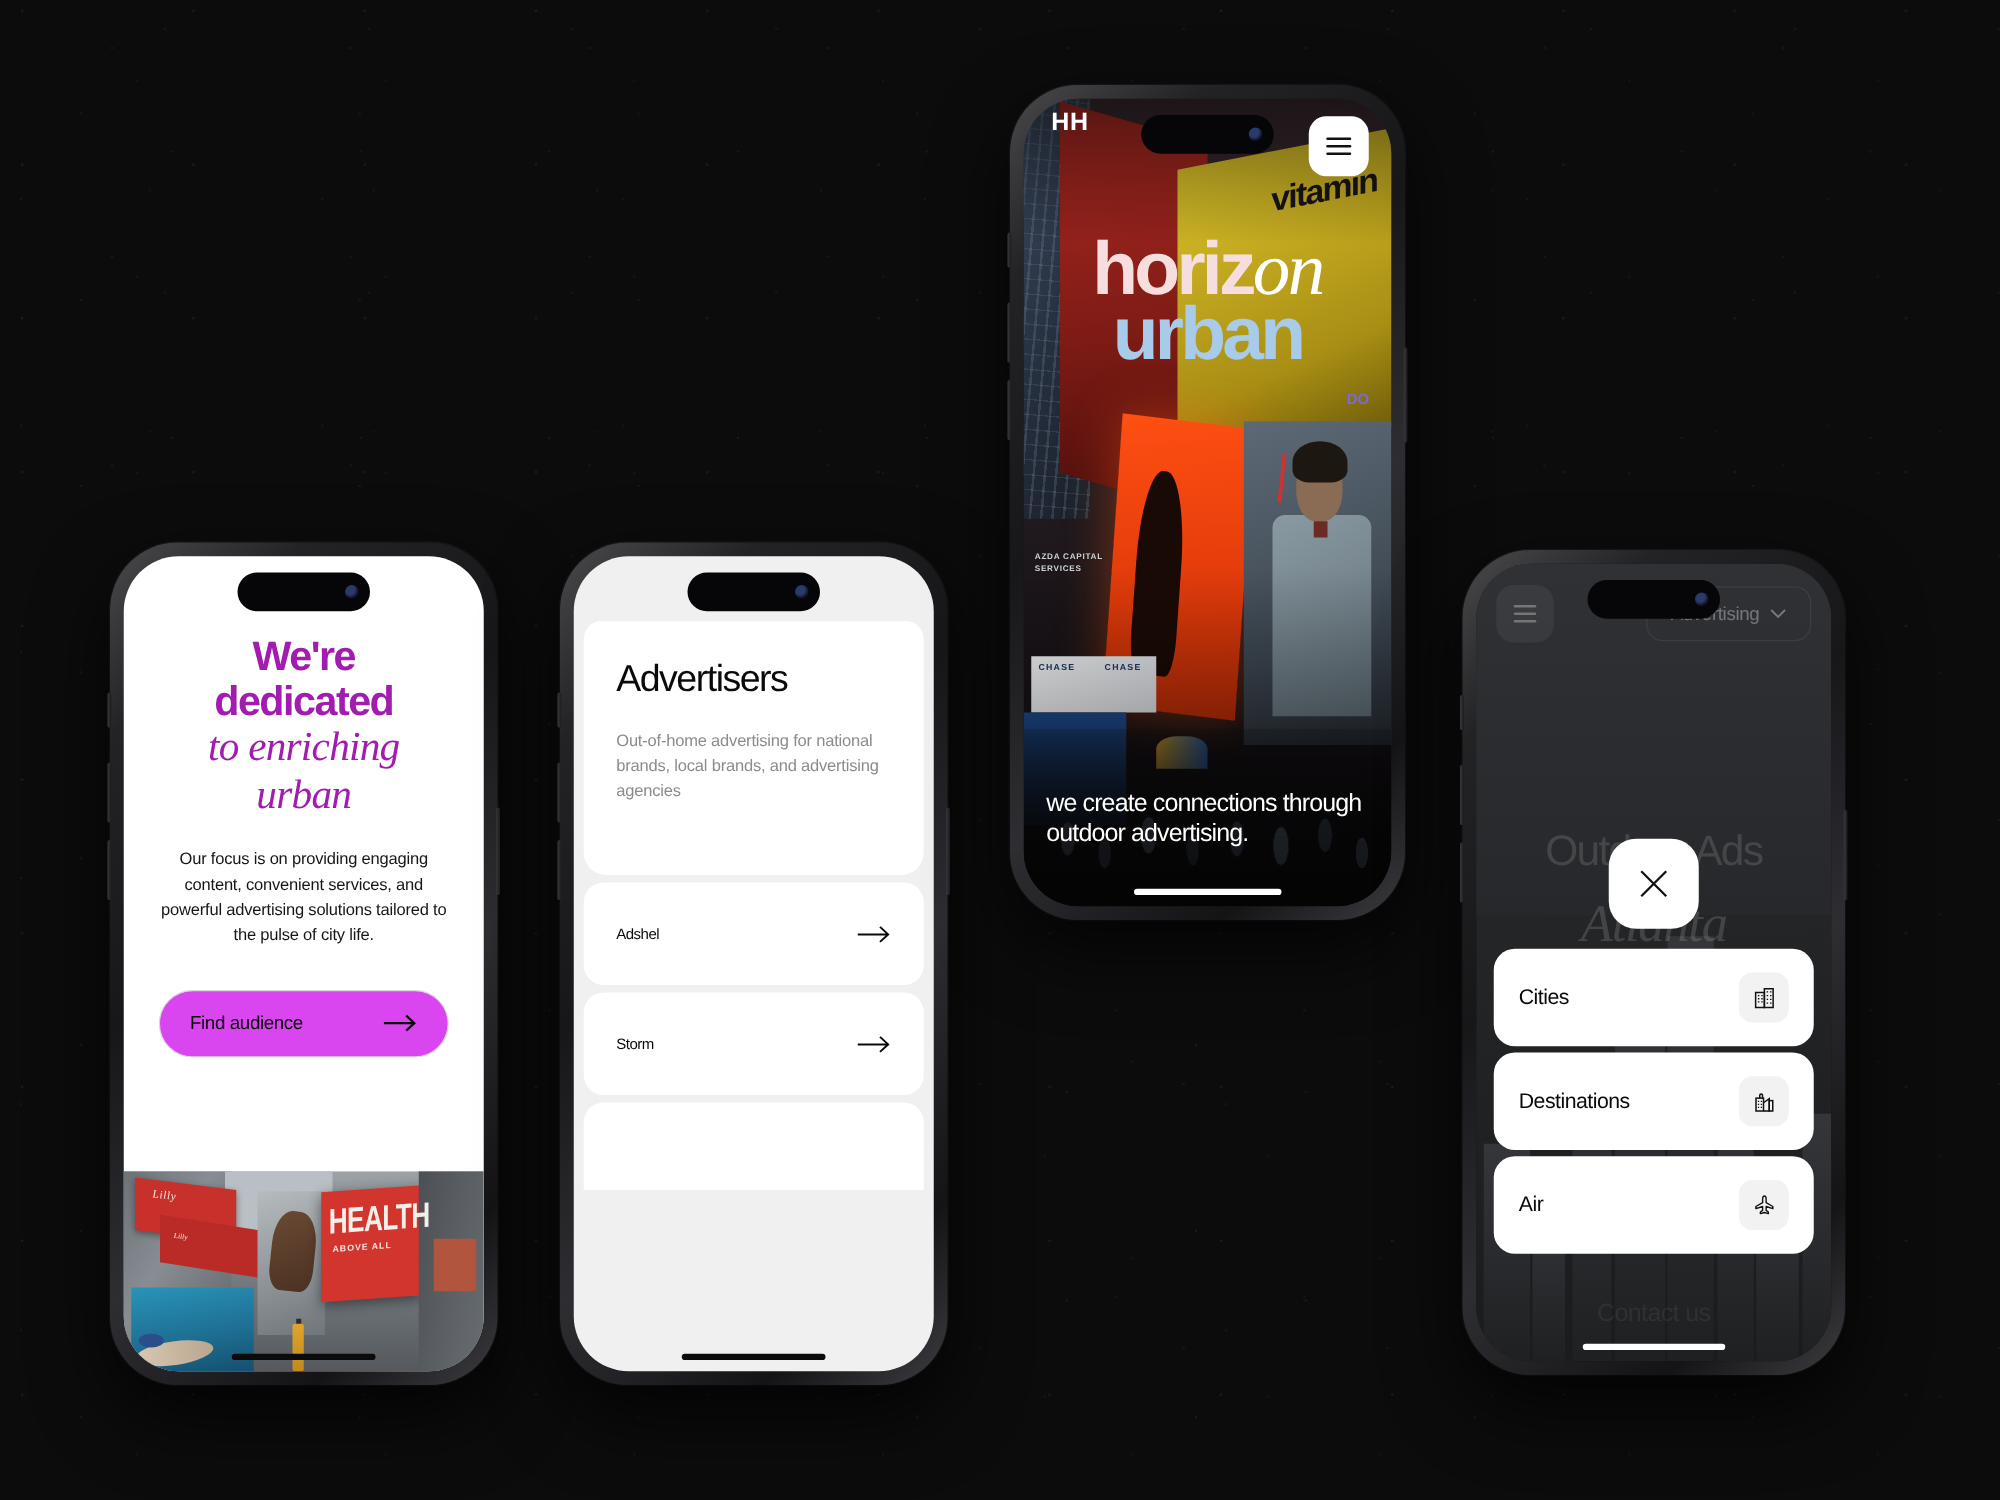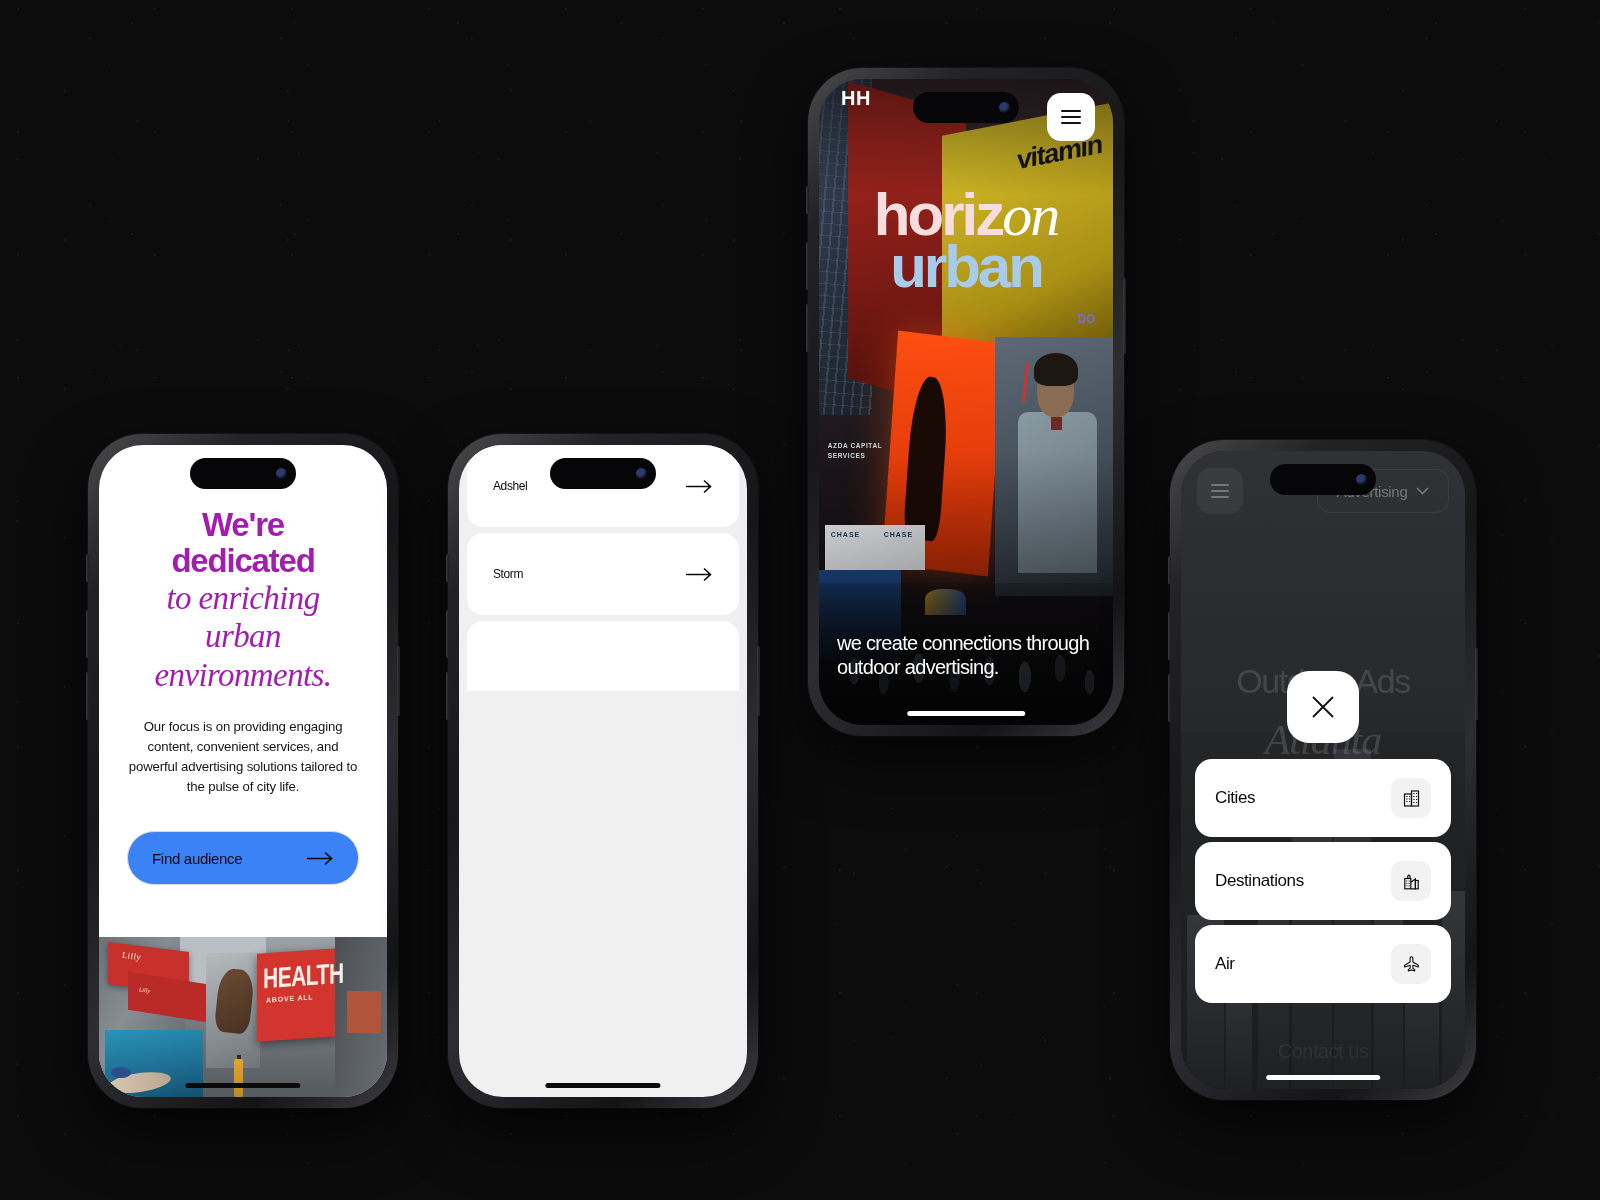--- a/index.html
+++ b/index.html
@@ -55,21 +55,21 @@
 
   
   #phone1{ left:88px; top:434px; width:310px; height:674px; }
   .p1-wrap{ padding:62px 26px 0; text-align:center; }
   .p1-h1{ font-size:33px; line-height:1.08; font-weight:700; letter-spacing:-1.2px; color:#a21caf; }
   .p1-h1-it{ display:block; font-family:"Liberation Serif", serif; font-style:italic; font-weight:400;
              font-size:33px; line-height:1.14; letter-spacing:-.6px; margin-top:2px; }
   .p1-body{ margin-top:22px; font-size:13.2px; line-height:1.52; color:#15151a; letter-spacing:-.15px; }
   .p1-btn{
     margin:34px auto 0; width:232px; height:54px; border-radius:28px;
-    border:1px solid #d9d9dc; background:#3b82f6;
+    border:1px solid #d9d9dc; background:#d946ef;
     display:flex; align-items:center; justify-content:space-between; padding:0 24px;
   }
   .p1-btn span{ font-size:15px; color:#0a0a0a; letter-spacing:-.3px; }
   .arrow{ width:27px; height:15px; }
   .p1-photo{
     position:absolute; left:0; right:0; bottom:0; height:160px; overflow:hidden;
   }
 
   
   .bb1{ position:absolute; inset:0; background:linear-gradient(180deg,#9ca2a6 0%,#7d848a 40%,#55595e 100%); }
@@ -254,21 +254,20 @@
   <div class="screen">
     <div class="notch">
         <div class="cam"></div>
       </div>
 
     <div class="p1-wrap">
       <h1 class="p1-h1">
         <span>We're</span><br>
         <span>dedicated</span>
         <span class="p1-h1-it">to enriching urban</span>
-        <span class="p1-h1-it">environments.</span>
       </h1>
       <p class="p1-body">Our focus is on providing engaging content, convenient services, and powerful advertising solutions tailored to the pulse of city life.</p>
 
       <div class="p1-btn">
         <span>Find audience</span>
         <svg class="arrow" viewBox="0 0 27 15">
           <path d="M0 7.5 H24 M18 1.5 L24.5 7.5 L18 13.5" stroke="#0a0a0a" stroke-width="1.7" fill="none"></path>
         </svg>
       </div>
     </div>
@@ -304,20 +303,24 @@
     <div class="btn-side bL" style="top:120px;width:3px;height:28px;"></div>
     <div class="btn-side bL" style="top:176px;width:3px;height:48px;"></div>
     <div class="btn-side bL" style="top:238px;width:3px;height:48px;"></div>
     <div class="btn-side bR" style="top:212px;width:3px;height:70px;"></div>
   </div>
   <div class="screen p2-screen">
     <div class="notch">
         <div class="cam"></div>
       </div>
 
+    <div class="p2-card first">
+      <div class="p2-title">Advertisers</div>
+      <div class="p2-sub">Out-of-home advertising for national brands, local brands, and advertising agencies</div>
+    </div>
 
     <div class="p2-row">
       <span class="lbl">Adshel</span>
       <svg class="arrow" viewBox="0 0 27 15">
           <path d="M0 7.5 H24 M18 1.5 L24.5 7.5 L18 13.5" stroke="#0a0a0a" stroke-width="1.6" fill="none"></path>
         </svg>
     </div>
     <div class="p2-row">
       <span class="lbl">Storm</span>
       <svg class="arrow" viewBox="0 0 27 15">

